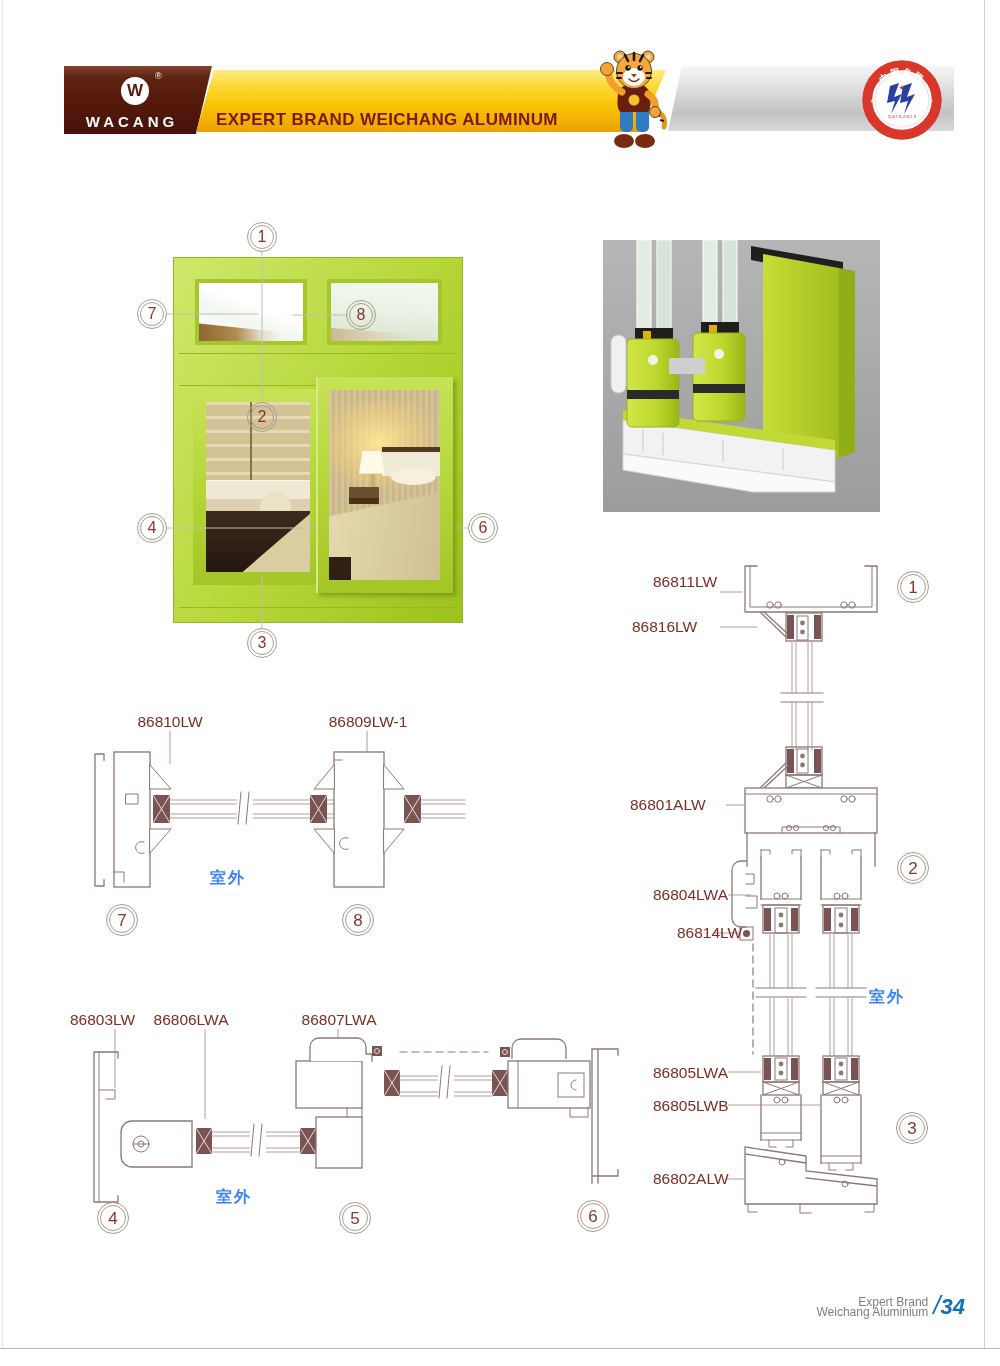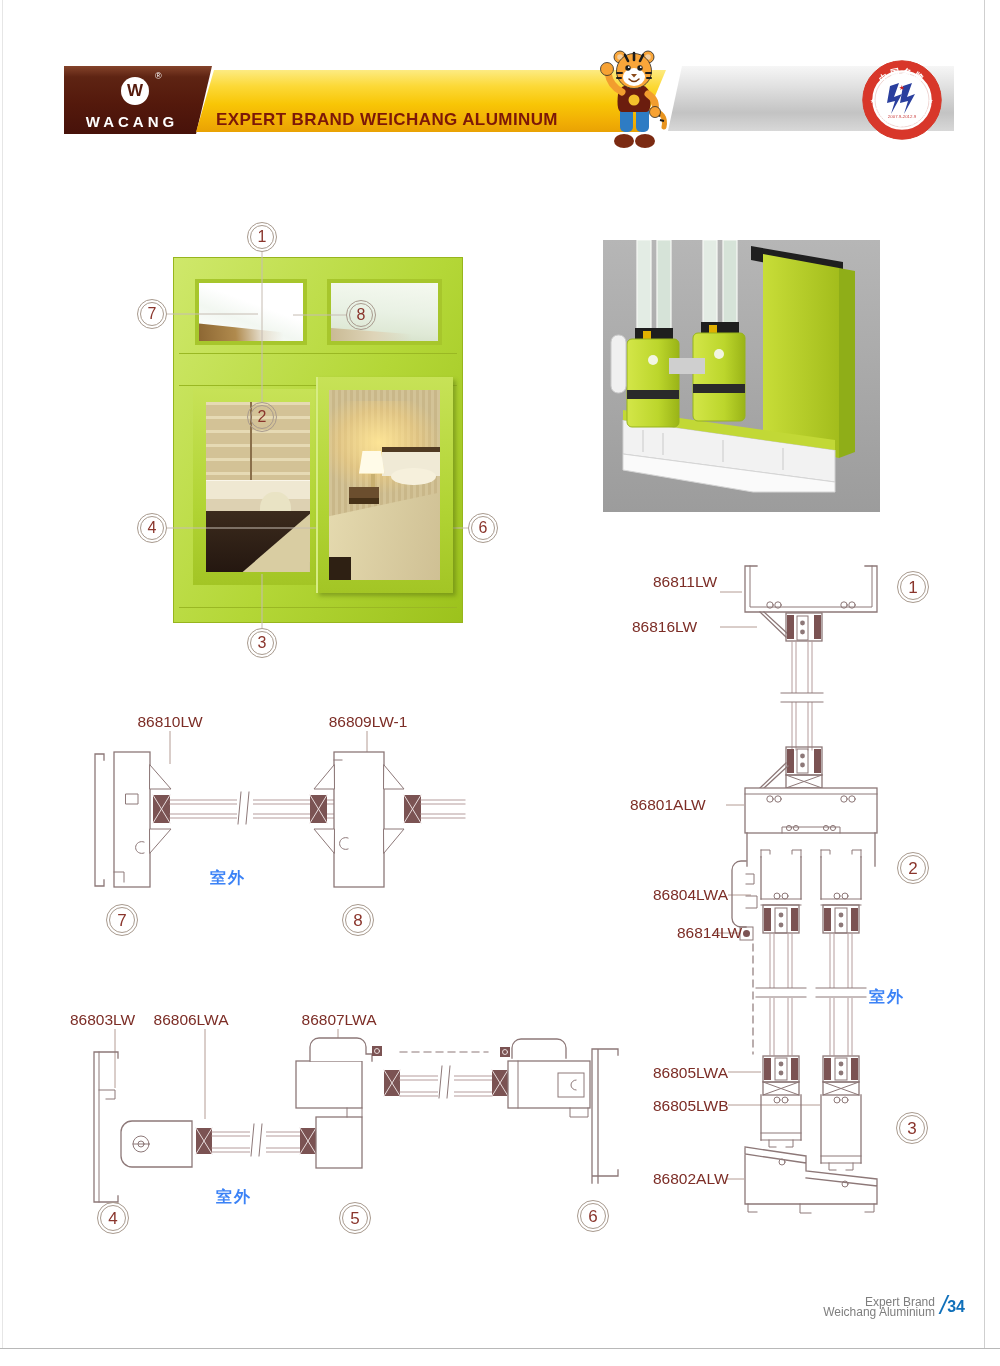--- a/index.html
+++ b/index.html
@@ -94,21 +94,21 @@
   .co.d .ci span { font-size:17px; }
 
   
   .plabel { position:absolute; font-size:15.5px; color:#7c2d26; white-space:nowrap; }
   .outdoor { position:absolute; font-size:16px; font-weight:bold; color:#3b82f6; letter-spacing:2px; white-space:nowrap; }
 
   
   .footer { left:640px; top:1291px; width:325px; display:flex; justify-content:flex-end; align-items:center; }
   .footer-small { text-align:right; font-size:12px; line-height:10px; color:#7e7e7e; }
   .footer-slash { color:#1070ba; font-size:26px; font-style:italic; font-weight:400; margin-left:5px; transform:translateY(-1px); }
-  .footer-num { color:#1070ba; font-size:16px; font-weight:bold; }
+  .footer-num { color:#1070ba; font-size:22px; font-weight:bold; font-style:italic; }
   .border-right { left:984px; top:0; width:1px; height:1349px; background:#cfcfcf; }
   .border-bottom { left:0; top:1348px; width:1000px; height:1px; background:#b8b8b8; }
   .border-left { left:2px; top:0; width:1px; height:1349px; background:#e6e6e6; }
 
   .overlay-svg { position:absolute; left:0; top:0; pointer-events:none; }
 </style>
 </head>
 <body>
 
 <div class="page">

